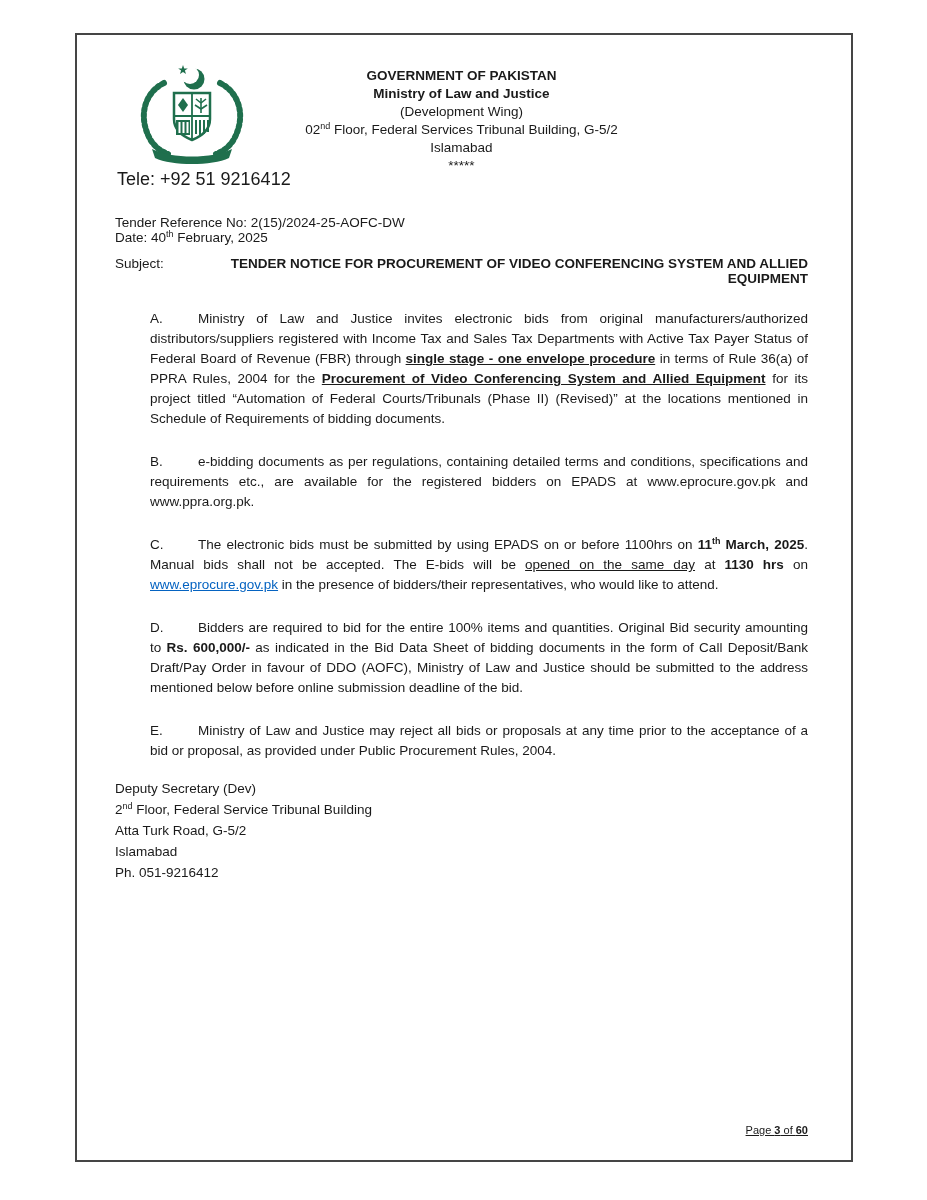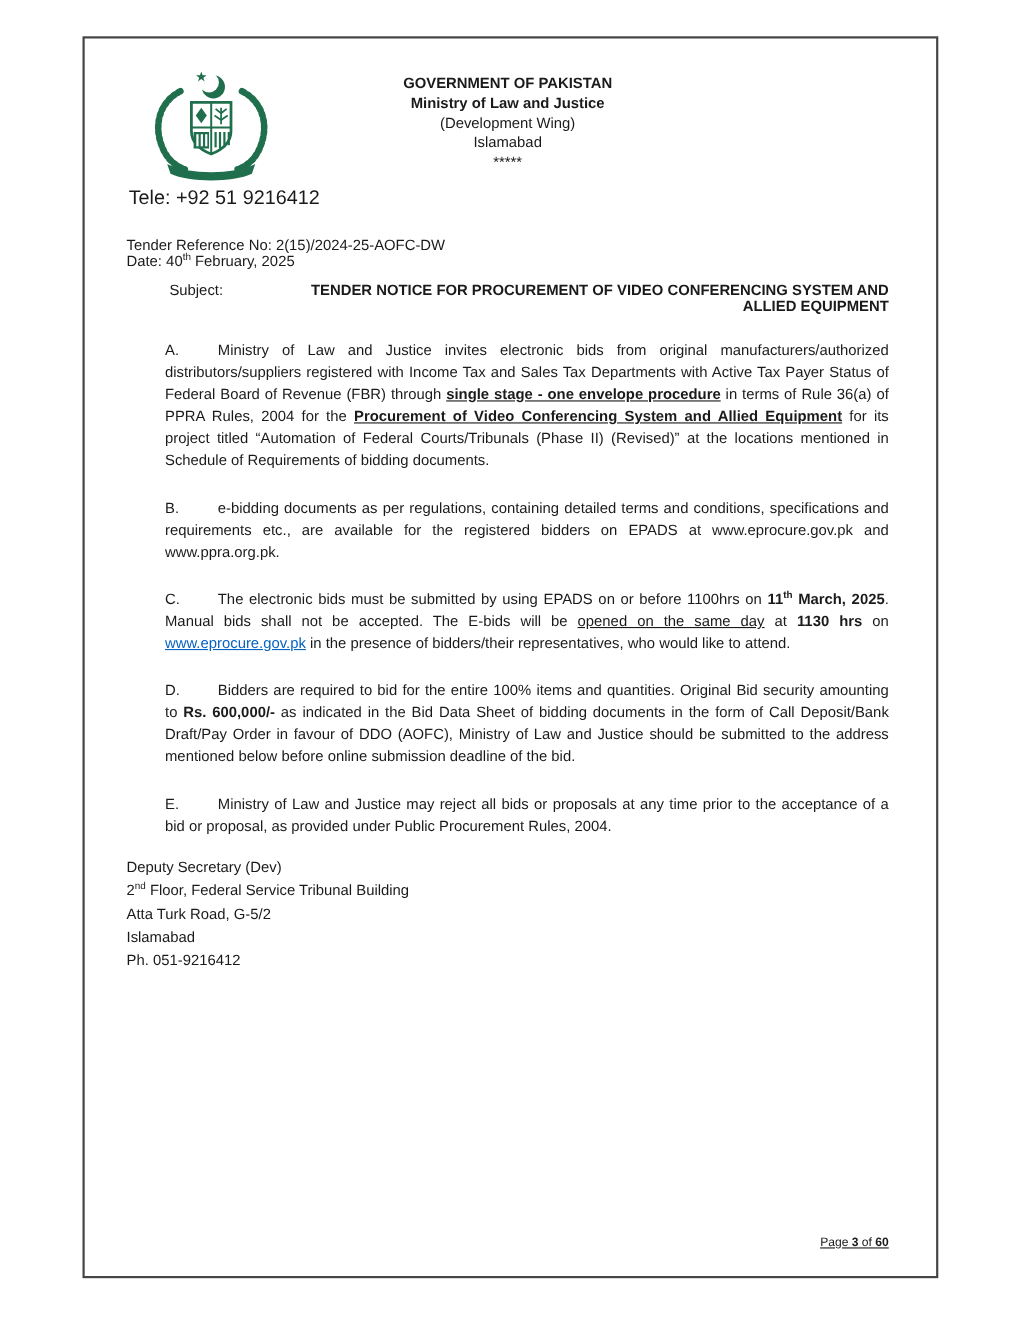--- a/index.html
+++ b/index.html
@@ -37,21 +37,21 @@
   .header { position: relative; height: 150px; }
   .emblem { position: absolute; left: 15px; top: 0; width: 124px; height: 100px; }
   .htext { text-align: center; font-size: 13.5px; line-height: 18px; padding-top: 2px; }
   .tele { position: absolute; left: 2px; top: 104px; font-size: 18px; }
 
   
   .ref-row {
     display: flex; justify-content: space-between;
     font-size: 13.5px; margin-top: 0; flex-direction: column;
   }
-  .subject-row { display: flex; margin-top: 11px; font-size: 13.5px; margin-left: 39px; }
+  .subject-row { display: flex; margin-top: 11px; font-size: 13.5px; }
   .subject-label { width: 103px; flex: none; }
   .subject-title { flex: 1; text-align: right; font-weight: bold; }
 
   
   .para {
     font-size: 13.5px;
     line-height: 20px;
     text-align: justify;
     margin-top: 23px;
     margin-left: 35px;
@@ -108,20 +108,21 @@
           <rect x="77" y="55" width="2" height="12"></rect>
         </g>
 
         <path d="M22,84 C42,94 82,94 102,84 L99,93 C82,101 42,101 25,93 z" fill="var(--emblem-green)"></path>
       </svg>
 
       <div class="htext">
         <div class="b">GOVERNMENT OF PAKISTAN</div>
         <div class="b">Ministry of Law and Justice</div>
         <div>(Development Wing)</div>
+        <div><span>02</span><sup>nd</sup><span> Floor, Federal Services Tribunal Building, G-5/2</span></div>
         <div>Islamabad</div>
         <div>*****</div>
       </div>
 
       <div class="tele">Tele:  +92 51 9216412</div>
     </div>
 
     <div class="ref-row">
       <span>Tender Reference No: 2(15)/2024-25-AOFC-DW</span>
       <span><span>Date: 40</span><sup>th</sup><span> February, 2025</span></span>

